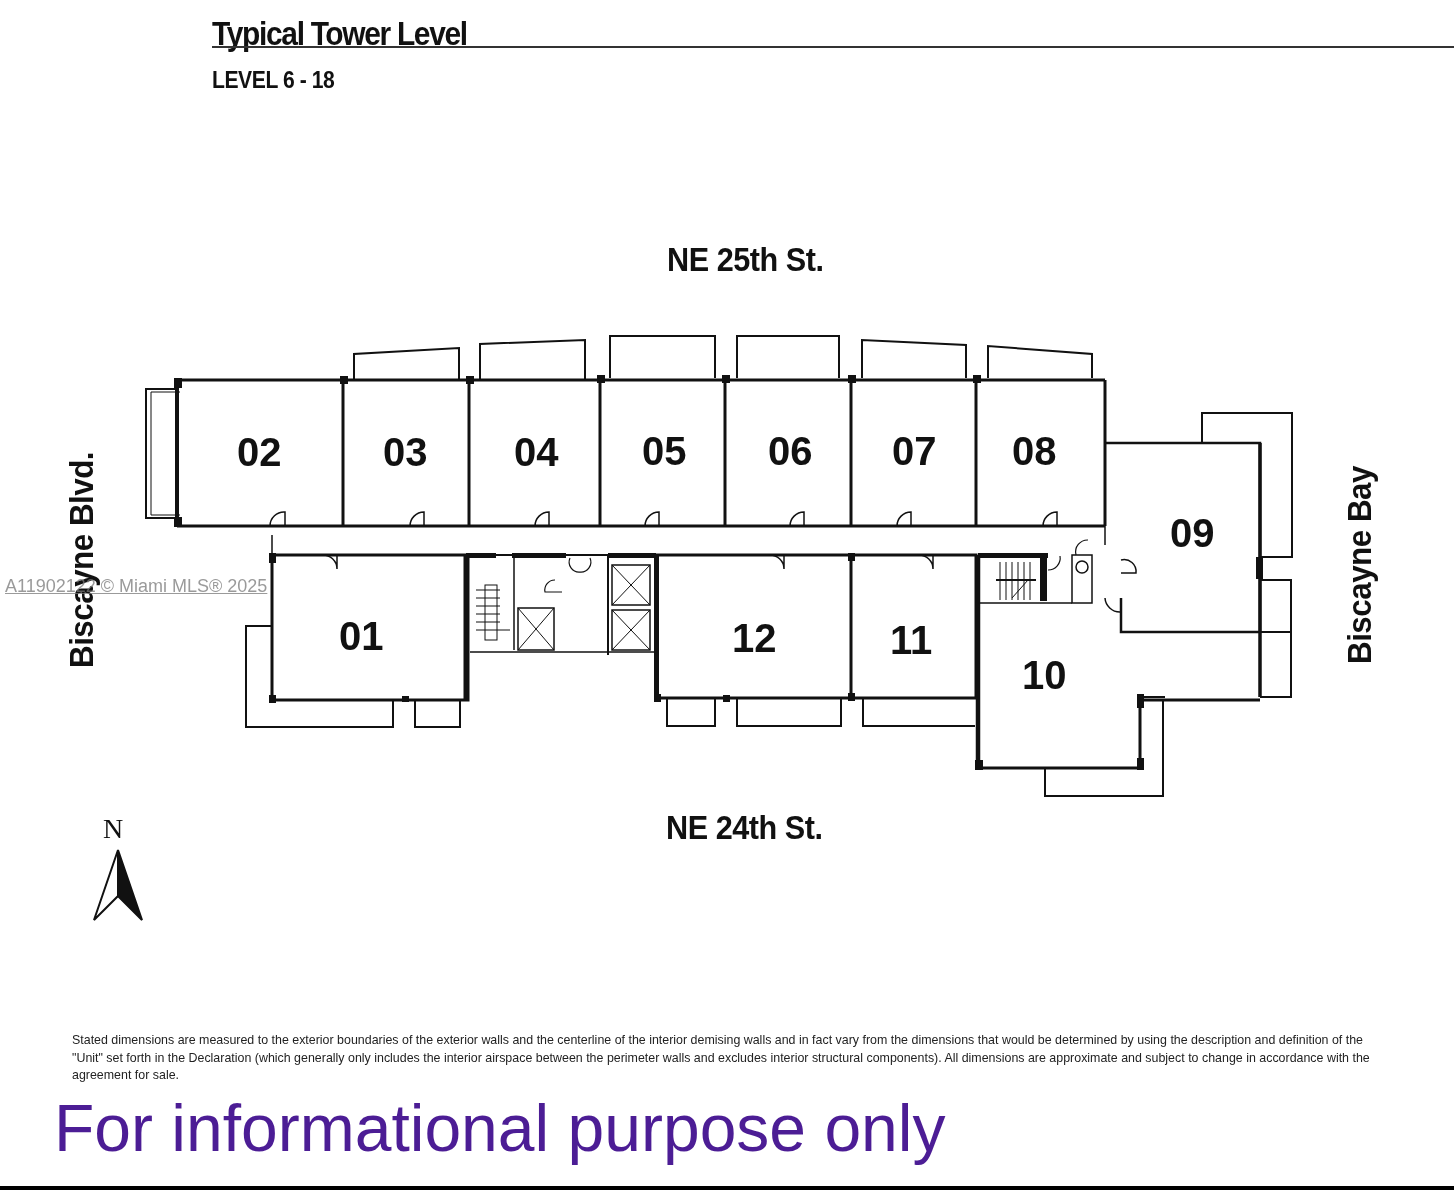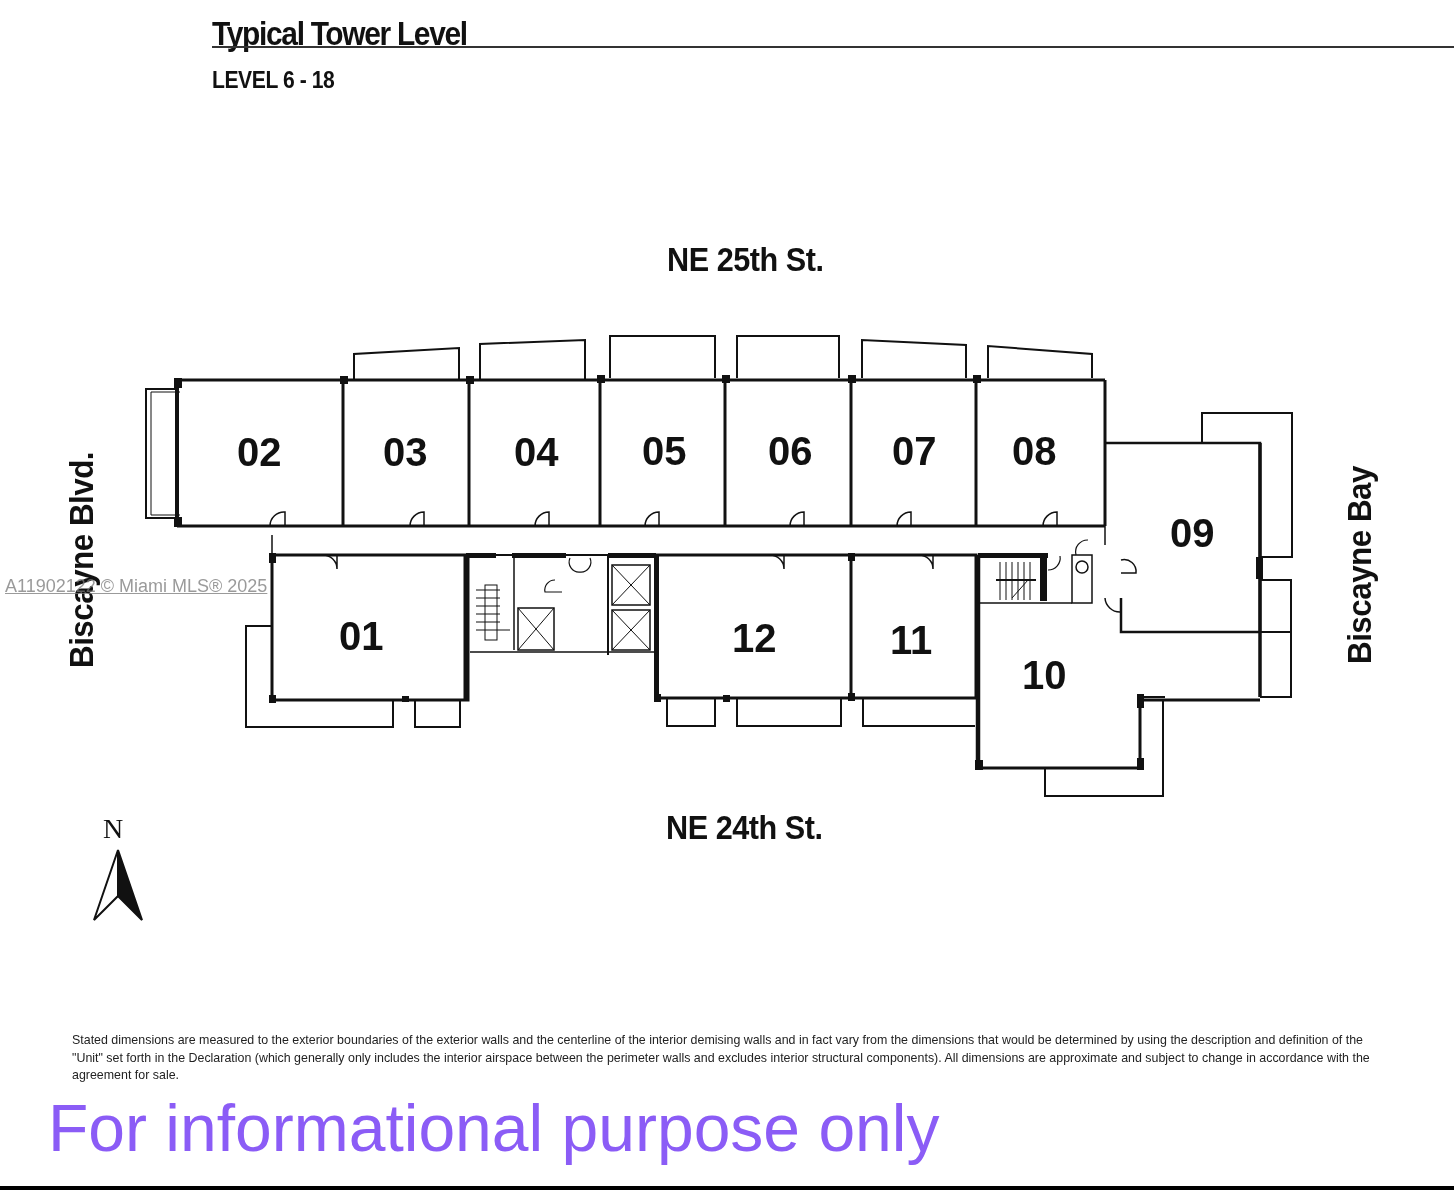--- a/index.html
+++ b/index.html
@@ -12,21 +12,21 @@
     .street-s { left: 666px; top: 808px; }
     .street-v { position: absolute; font-weight: bold; font-size: 34px; white-space: nowrap; color: #111; letter-spacing: -0.5px; }
     .street-w { left: 62px; top: 668px; transform: rotate(-90deg) scaleX(0.92); transform-origin: left top; }
     .street-e { left: 1340px; top: 664px; transform: rotate(-90deg) scaleX(0.92); transform-origin: left top; }
     .plan { position: absolute; left: 0; top: 0; }
     .unit-label { font-family: "Liberation Sans", sans-serif; font-weight: bold; font-size: 40px; fill: #111; }
     .watermark { position: absolute; left: 5px; top: 576px; font-size: 18px; color: rgba(120,120,120,0.75); white-space: nowrap; text-decoration: underline; }
     .north { position: absolute; left: 90px; top: 812px; width: 60px; height: 115px; }
     .north-label { position: absolute; left: 103px; top: 813px; font-family: "Liberation Serif", serif; font-size: 28px; color: #111; }
     .disclaimer { position: absolute; left: 72px; top: 1031px; width: 1320px; font-size: 13.5px; line-height: 17.5px; color: #222; transform: scaleX(0.92); transform-origin: left top; width: 1430px; }
-    .info { position: absolute; left: 48px; top: 1090px; font-size: 66px; color: #8b5cf6; white-space: nowrap; letter-spacing: 0px; }
+    .info { position: absolute; left: 54px; top: 1090px; font-size: 66px; color: #4c1d95; white-space: nowrap; letter-spacing: 0px; }
     .bottom-bar { position: absolute; left: 0; top: 1186px; width: 1454px; height: 4px; background: #000; }
   </style>
 </head>
 <body>
 
 <div class="title">Typical Tower Level</div>
 <div class="title-rule"></div>
 <div class="subtitle">LEVEL 6 - 18</div>
 
 <div class="street street-n">NE 25th St.</div>

